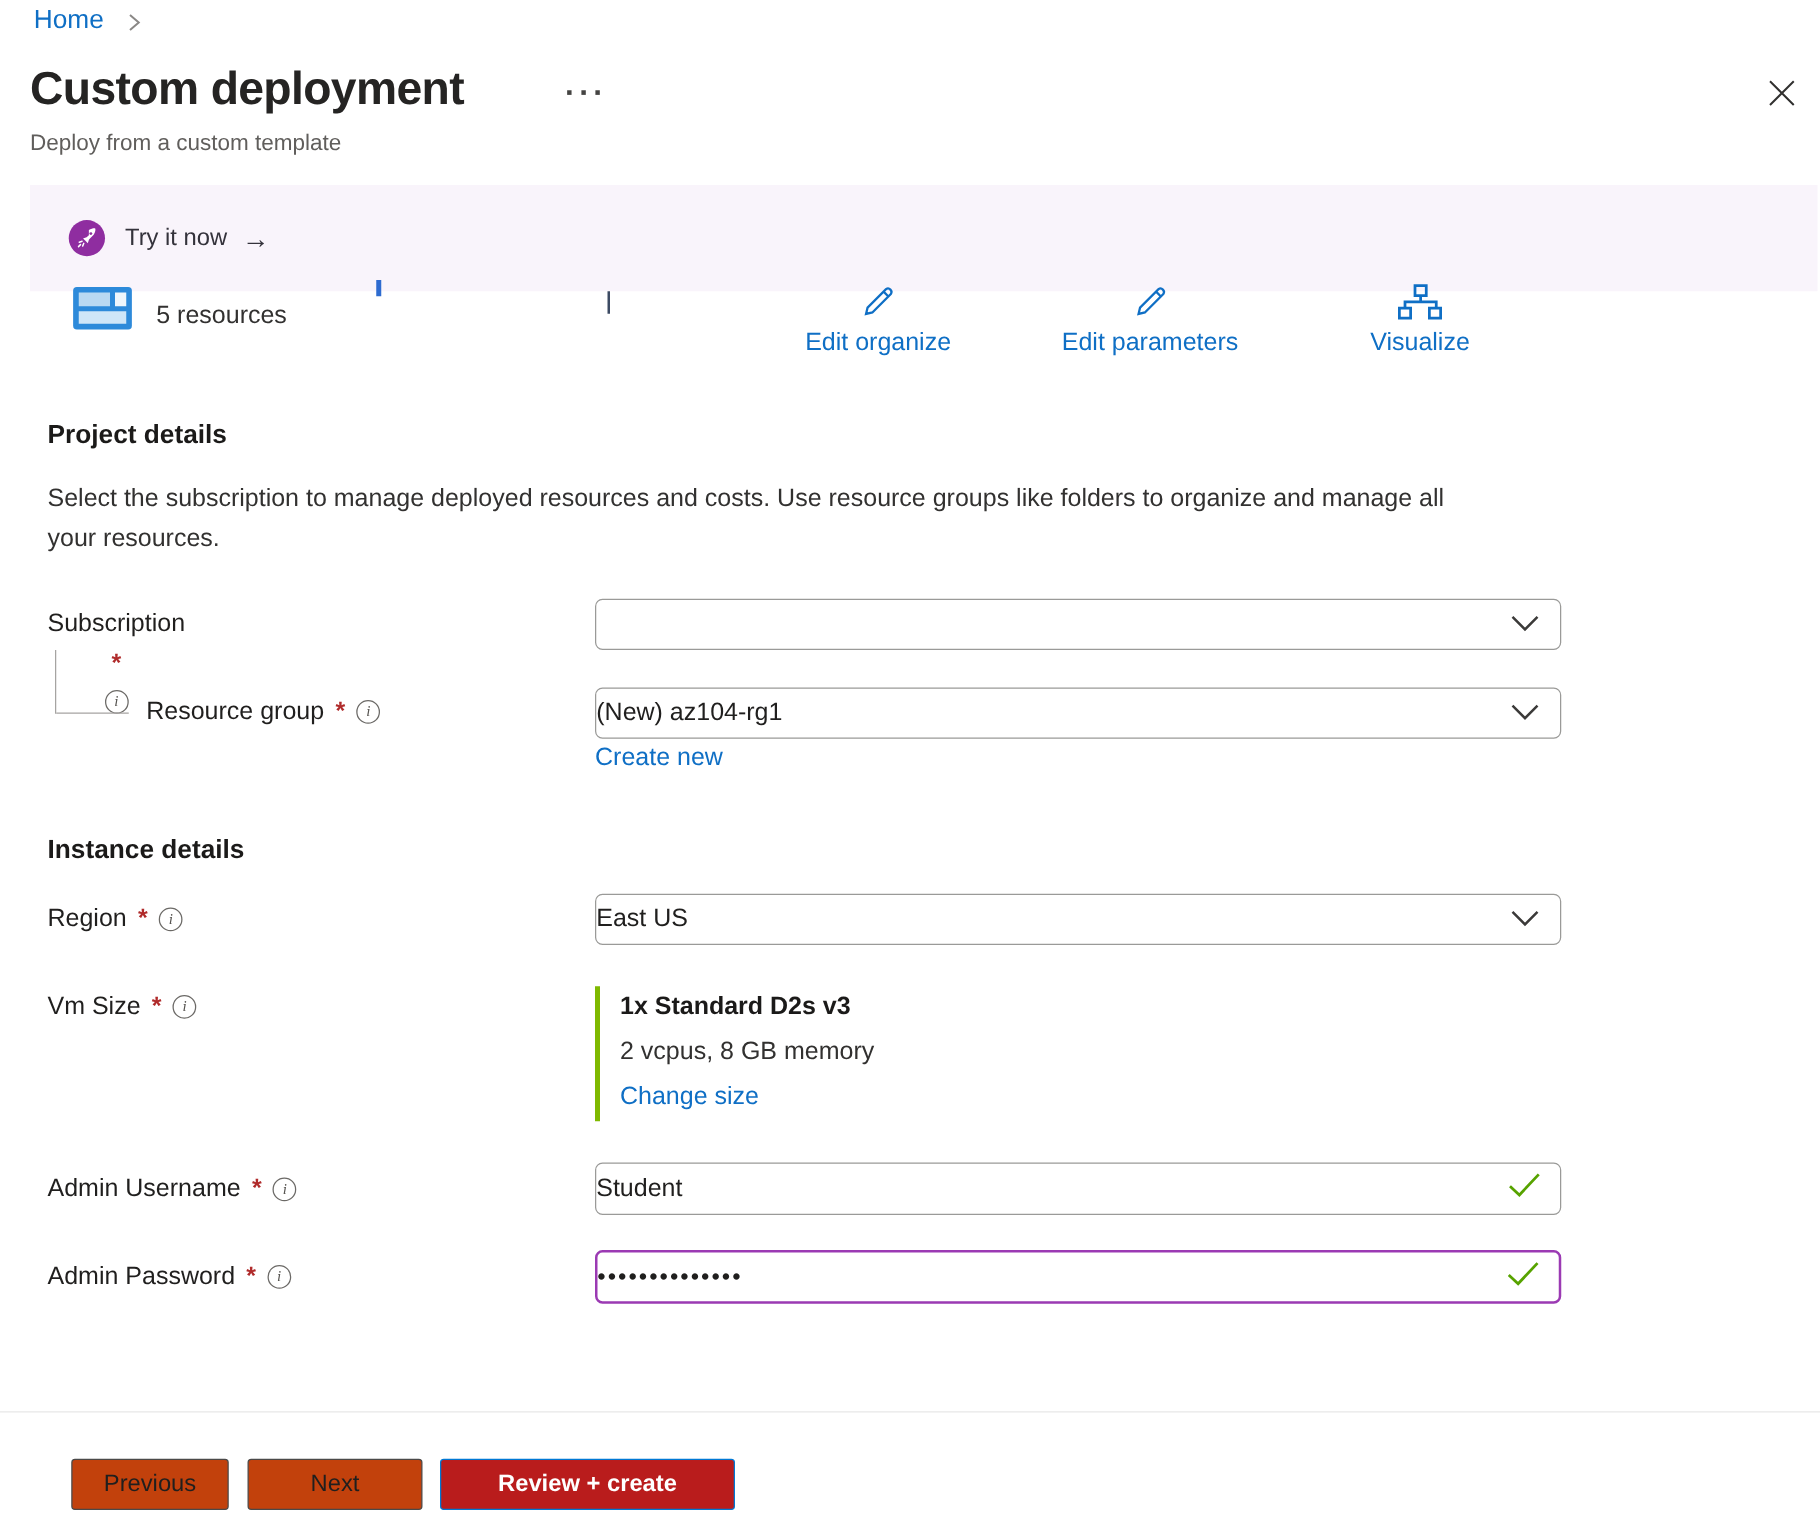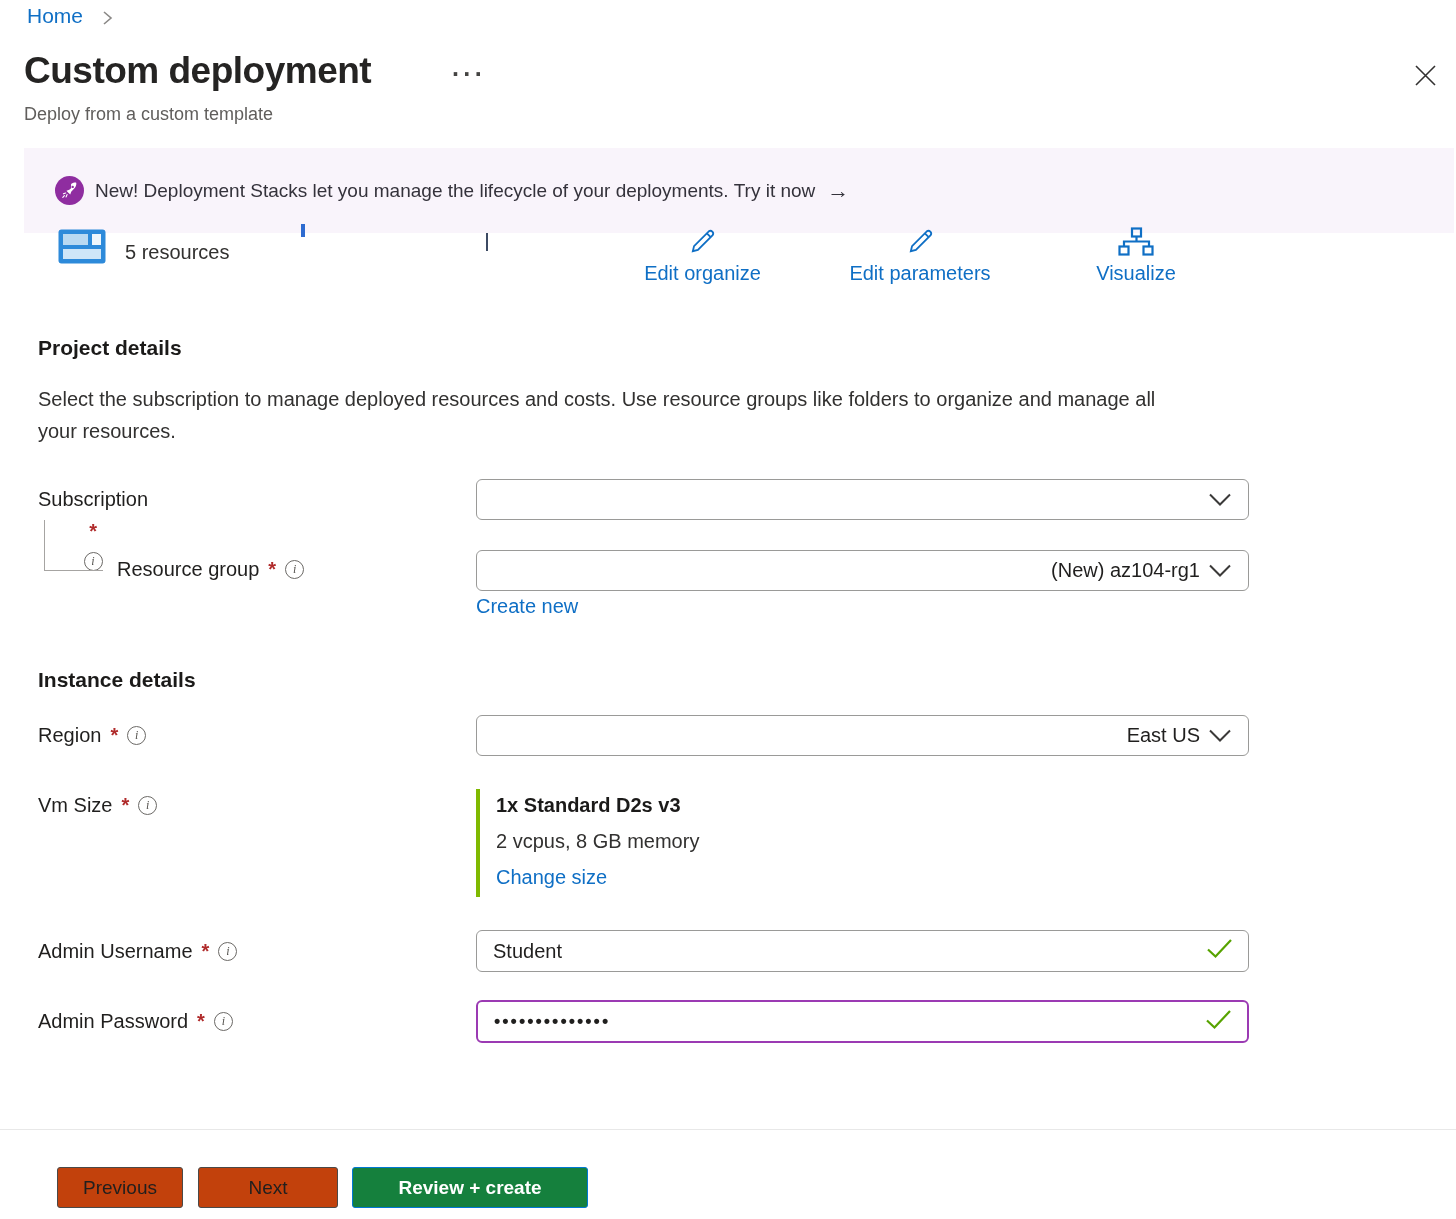--- a/index.html
+++ b/index.html
@@ -61,24 +61,23 @@
     border: 1px solid #6b6966; color: #55534f;
     font-size: 12px; font-style: italic; font-family: "Liberation Serif", serif;
     display: inline-flex; align-items: center; justify-content: center;
     cursor: pointer; flex: 0 0 auto;
   }
   .field-box {
     width: 773px; height: 41px;
     border: 1px solid #9a9a98; border-radius: 6px;
     background: #ffffff;
     display: flex; align-items: center;
-    padding: 0 48px 0 16px;
+    padding: 0 48px 0 0;
     font-size: 20px; color: #201f1e;
     cursor: pointer;
-    justify-content: flex-end;
   }
   .field-box .chev { position: absolute; right: 16px; top: 50%; transform: translateY(-50%); }
   .field-box .check { position: absolute; right: 15px; top: 50%; transform: translateY(-50%); }
   .field-box input {
     border: none; outline: none; background: transparent;
     font: inherit; color: inherit; width: 100%;
   }
   .password-box { border: 2px solid #9b3ab3; height: 43px; }
   .password-box input { letter-spacing: 2px; font-size: 18px; font-weight: 700; }
   .connector { background: #a6a4a2; }
@@ -91,21 +90,21 @@
   .vm-line3 { position: absolute; left: 16px; top: 77px; }
 
   
   .divider { left: 0; top: 1129px; width: 1456px; height: 1px; background: #e8e8e8; }
   .btn {
     height: 41px; border-radius: 3px; font-size: 19px;
     display: flex; align-items: center; justify-content: center;
     cursor: pointer; background: #c2410c;
     border: 1px solid #4a4948; color: #201f1e;
   }
-  .btn-primary { background: #15803d; border: 1px solid #0078d4; color: #ffffff; font-weight: 700; }
+  .btn-primary { background: #b91c1c; border: 1px solid #0078d4; color: #ffffff; font-weight: 700; }
 </style>
 </head>
 <body>
 
 <div class="page">
 
   <a class="abs crumb-link" style="left:27px; top:4px;">Home</a>
   <span class="abs" style="left:101px; top:8px;">
     <svg width="13" height="20" viewBox="0 0 13 20" fill="none" stroke="#8a8886" stroke-width="1.6">
         <path d="M3 4l7 6-7 6"></path>
@@ -124,21 +123,20 @@
   <div class="abs subtitle" style="left:24px; top:104px;">Deploy from a custom template</div>
 
   <div class="abs banner">
     <span class="rocket-circle">
       <svg width="17" height="17" viewBox="0 0 16 16">
         <path fill="#ffffff" d="M9.5 1.9C11.6.5 13.8.4 14.3.7c.3.5.2 2.7-1.2 4.8L9.6 9.1l-.9 2.7-1.8-1.8-1.8-1.8 2.7-.9 1.7-1.4z"></path>
         <circle cx="11" cy="4.6" r="1.1" fill="#8f2da0"></circle>
         <path stroke="#ffffff" stroke-width="1.1" stroke-linecap="round" d="M4.4 10.4l-2.1.7M5.7 11.9l-.9 2.1M3.2 12.9l-1.5 1.5"></path>
       </svg>
     </span>
-    <span class="banner-text">New! Deployment Stacks let you manage the lifecycle of your deployments.</span>
     <a class="banner-link">Try it now</a>
     <span class="banner-arrow">→</span>
   </div>
 
   <span class="abs" style="left:58px; top:229px;">
     <svg width="48" height="35" viewBox="0 0 48 35">
       <rect x="0.5" y="0.5" width="47" height="34" rx="3" fill="#2d8ada"></rect>
       <rect x="5" y="5" width="25" height="11" fill="#b9d9f2"></rect>
       <rect x="34" y="5" width="9" height="11" fill="#eef6fc"></rect>
       <rect x="5" y="20" width="38" height="10" fill="#cfe6f8"></rect>

